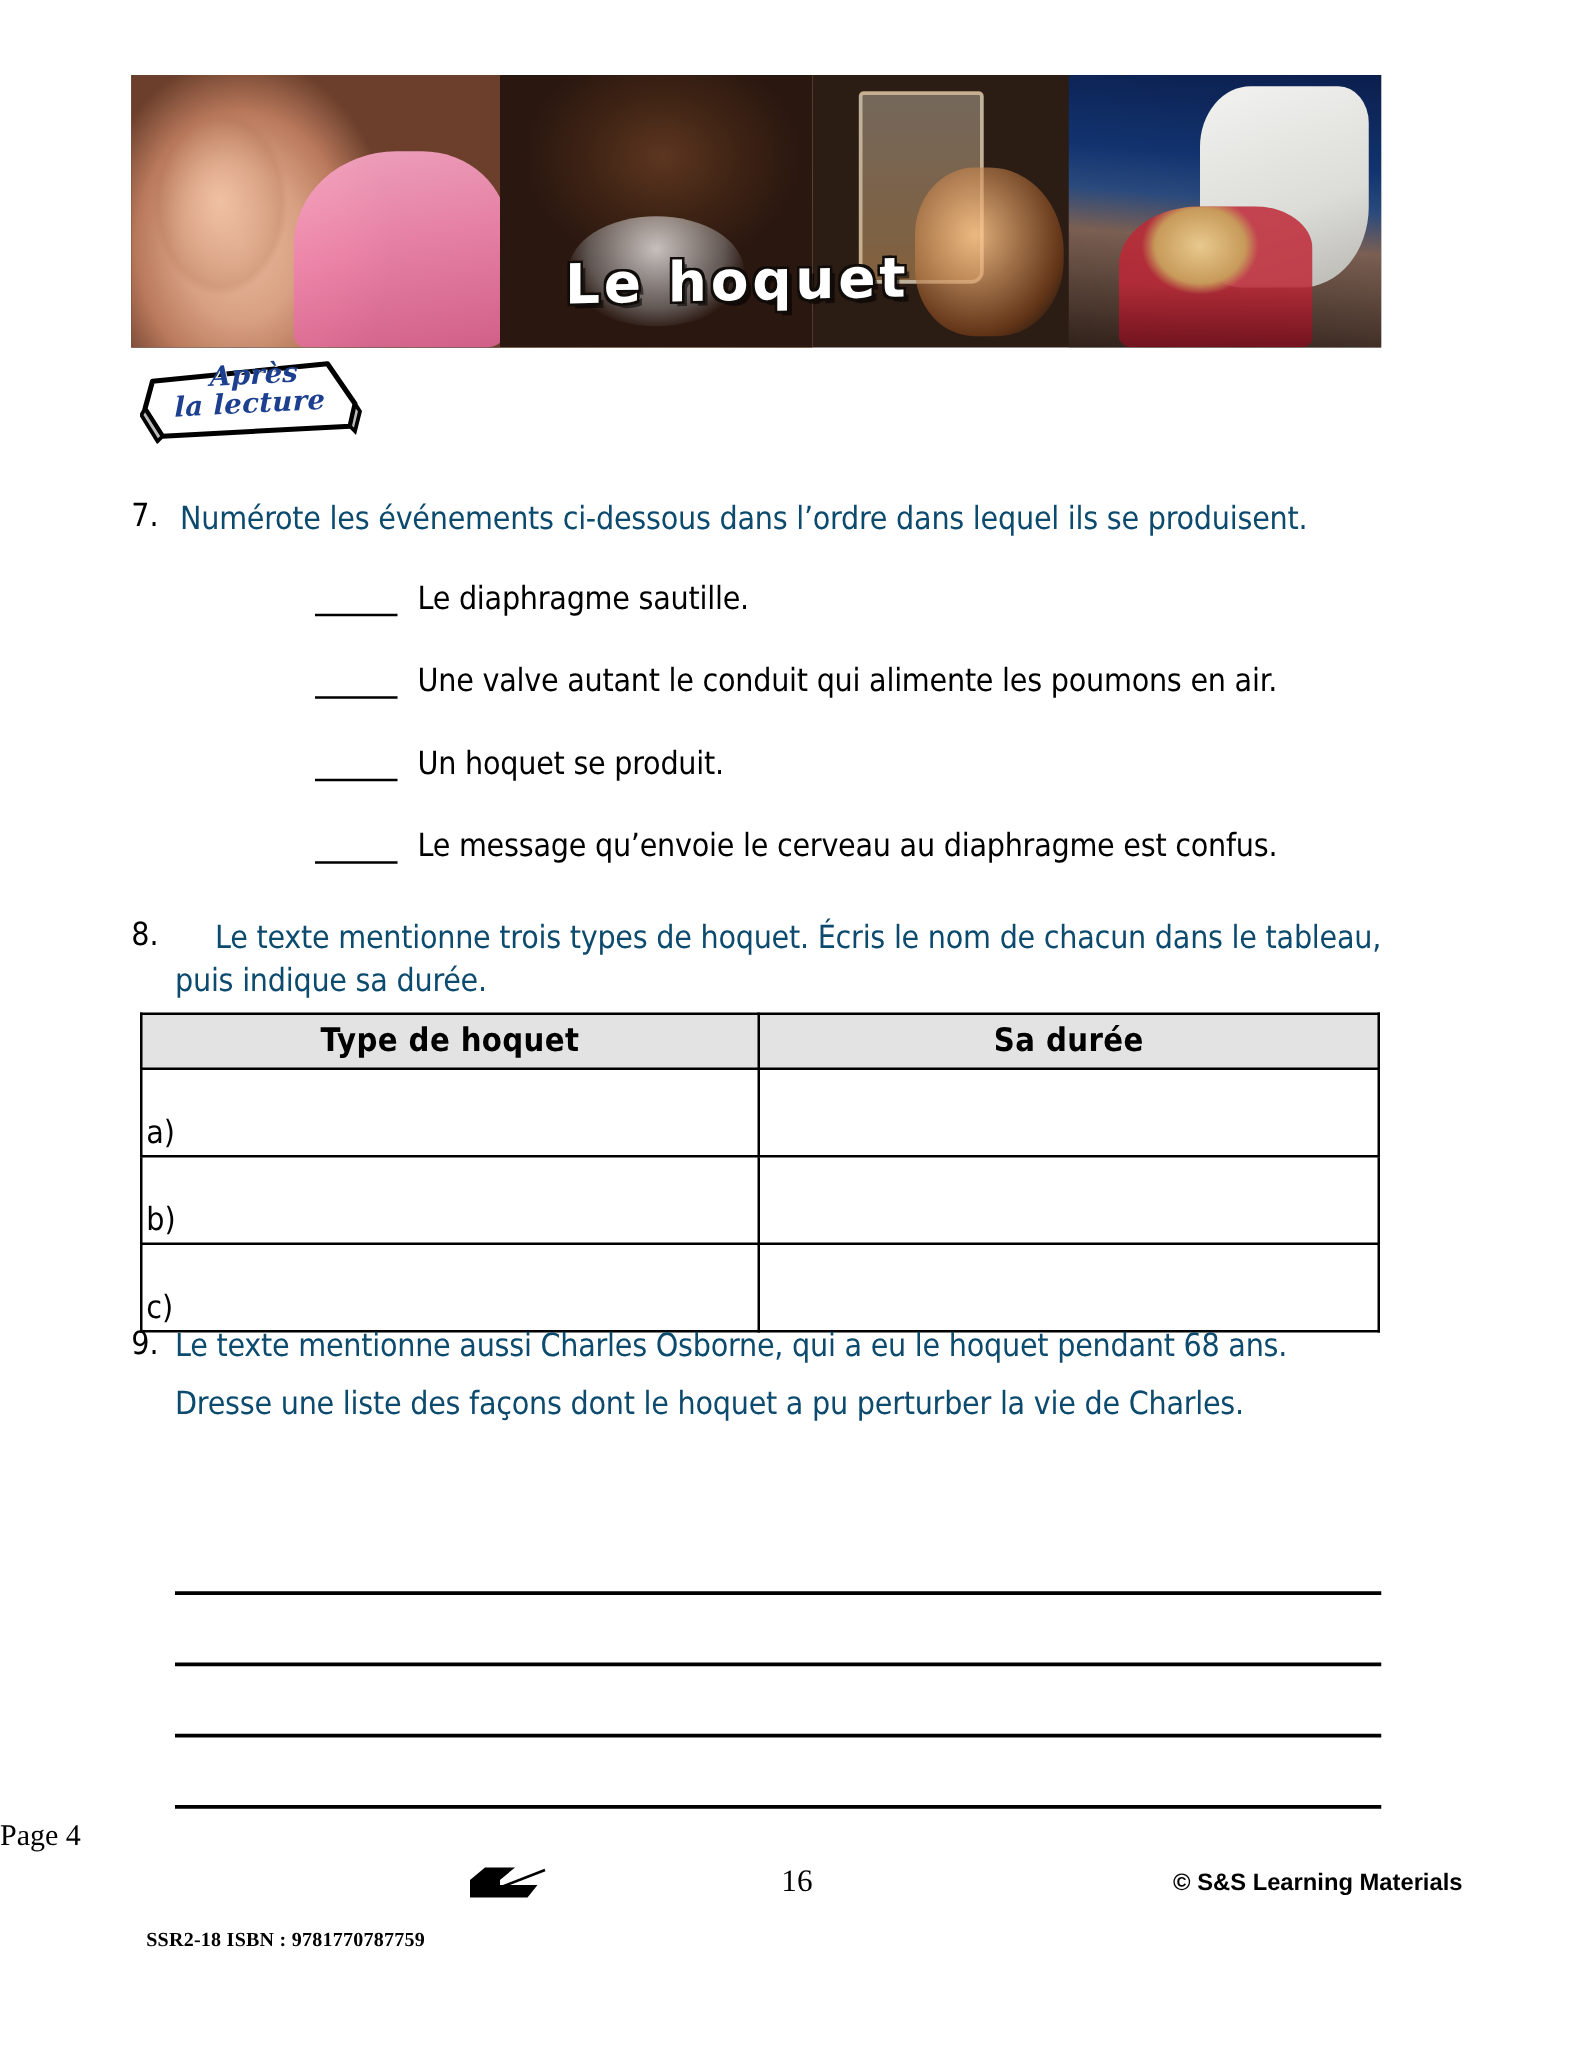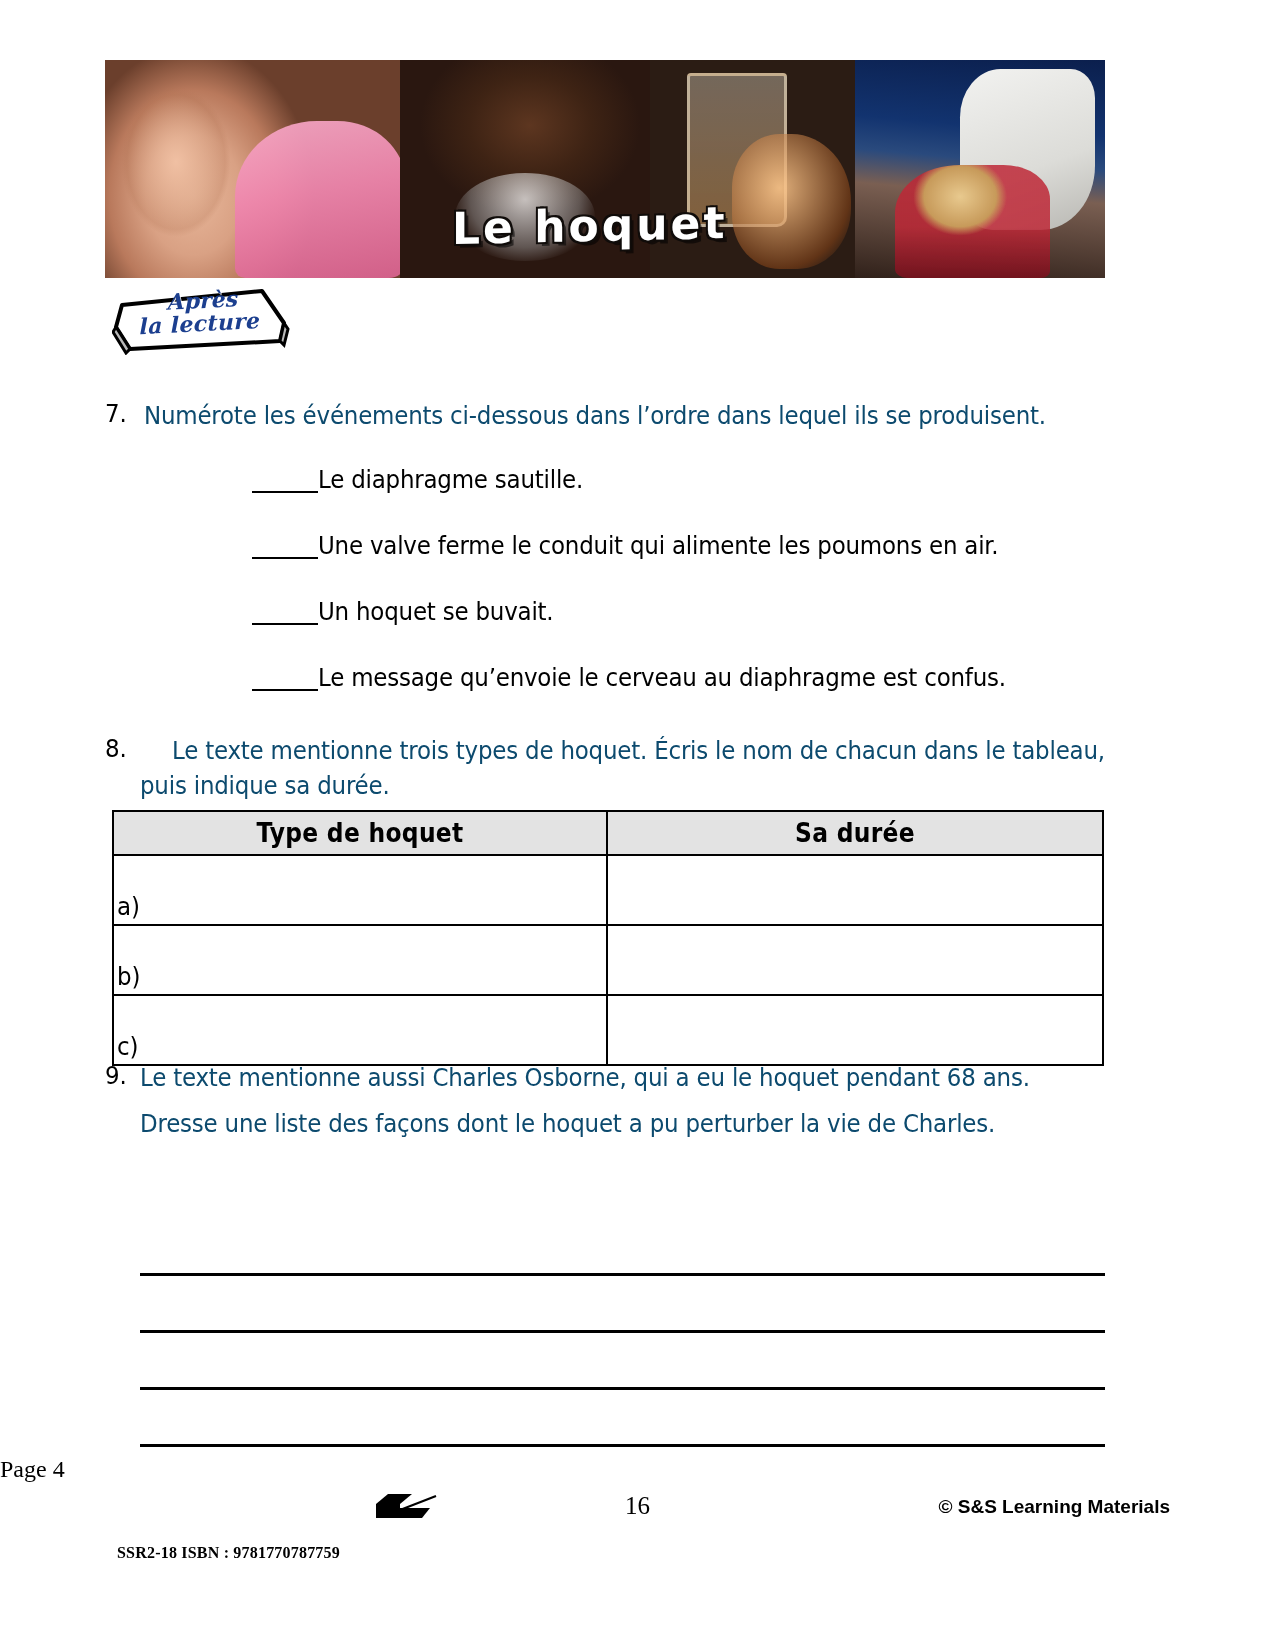--- a/index.html
+++ b/index.html
@@ -160,21 +160,21 @@
     font-family: "DejaVu Sans Condensed", "Liberation Sans Narrow", "Liberation Sans", sans-serif;
     font-size: 25.5px;
     color: #000;
   }
 
   
   .order-item {
     position: absolute;
     display: flex;
     align-items: flex-end;
-    gap: 0;
+    gap: 16px;
   }
   .blank-line {
     display: inline-block;
     width: 66px;
     border-bottom: 2.4px solid #000;
     height: 20px;
   }
   .order-label {
     font-family: "DejaVu Sans Condensed", "Liberation Sans Narrow", "Liberation Sans", sans-serif;
     font-size: 25.5px;
@@ -301,25 +301,25 @@
 
   <div class="qnum" style="left:105px; top:398px;">7.</div>
   <div class="qtext" style="left:144px; top:398px; width:950px;">Numérote les événements ci-dessous dans l’ordre dans lequel ils se produisent.</div>
 
   <div class="order-item" style="left:252px; top:467px;">
     <span class="blank-line"></span>
     <span class="order-label">Le diaphragme sautille.</span>
   </div>
   <div class="order-item" style="left:252px; top:533px;">
     <span class="blank-line"></span>
-    <span class="order-label">Une valve ferme le conduit qui alimente les poumons en air.</span>
+    <span class="order-label">Une valve autant le conduit qui alimente les poumons en air.</span>
   </div>
   <div class="order-item" style="left:252px; top:599px;">
     <span class="blank-line"></span>
-    <span class="order-label">Un hoquet se buvait.</span>
+    <span class="order-label">Un hoquet se produit.</span>
   </div>
   <div class="order-item" style="left:252px; top:665px;">
     <span class="blank-line"></span>
     <span class="order-label">Le message qu’envoie le cerveau au diaphragme est confus.</span>
   </div>
 
   <div class="qnum" style="left:105px; top:733px;">8.</div>
   <div class="qtext" style="left:140px; top:733px; width:960px;margin-left:32px;">Le texte mentionne trois types de hoquet. Écris le nom de chacun dans le tableau,</div>
   <div class="qtext" style="left:140px; top:768px; width:960px;">puis indique sa durée.</div>
 

